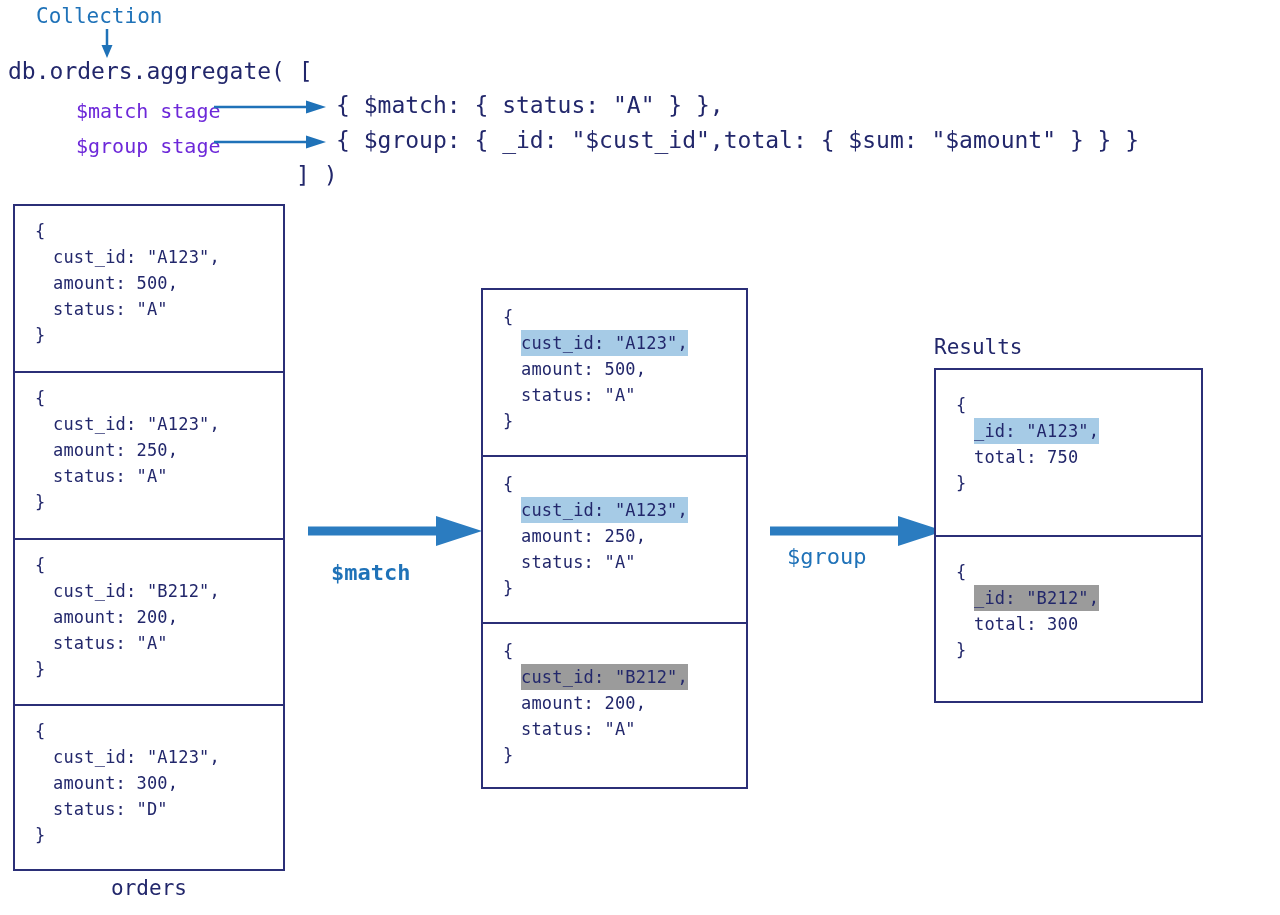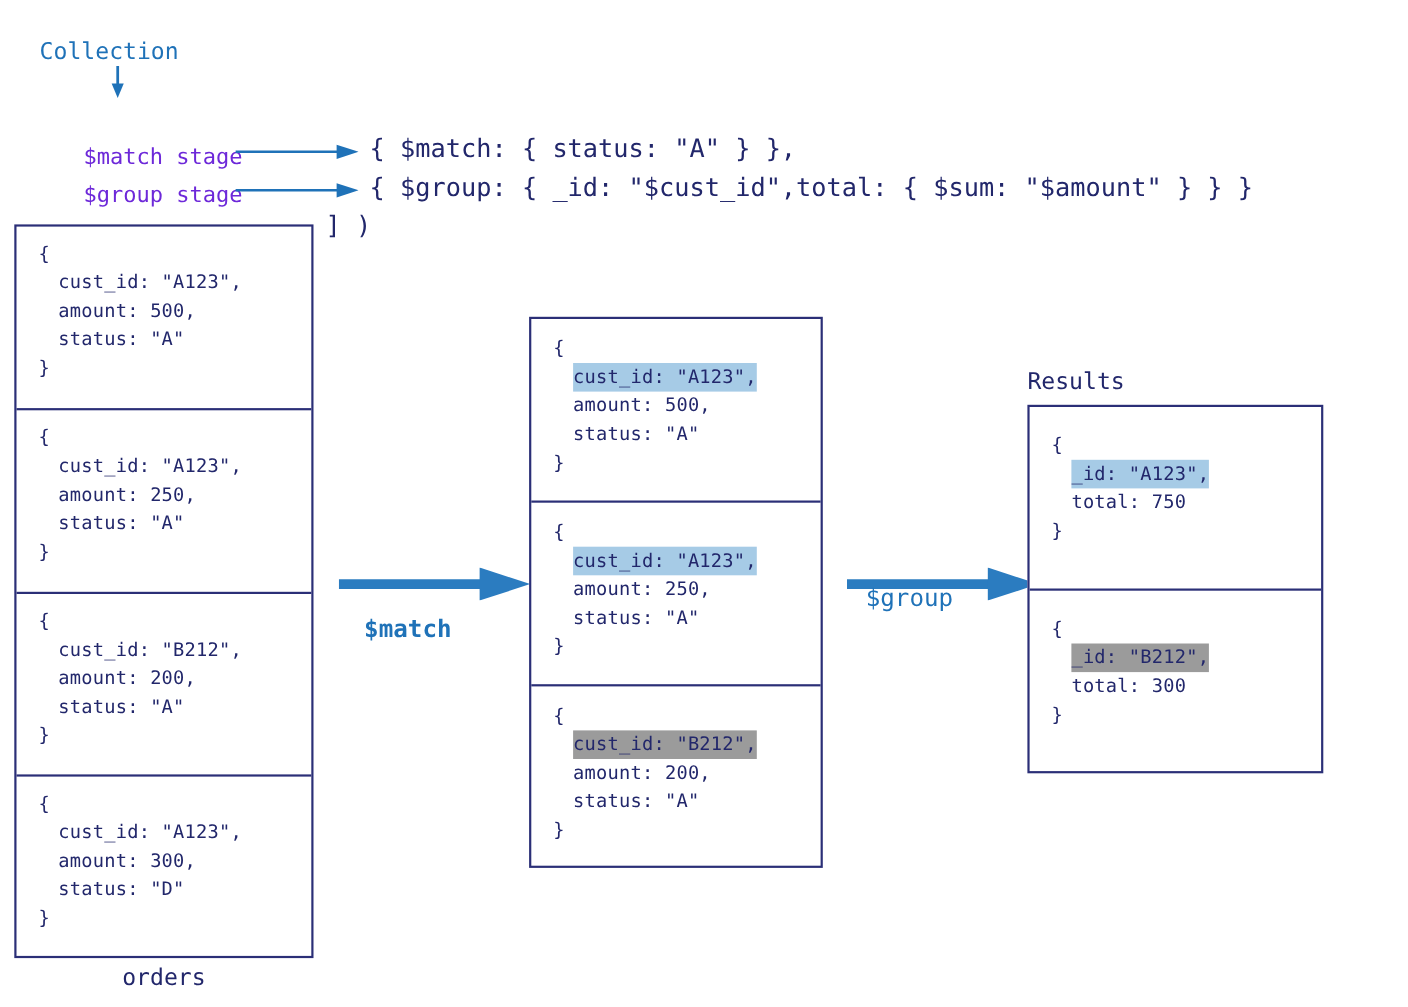--- a/index.html
+++ b/index.html
@@ -13,21 +13,21 @@
     position: relative;
     overflow: hidden;
     font-family: "DejaVu Sans Mono", monospace;
     color: #1f2a6e;
   }
 
   
   #code-area {
     position: absolute;
     left: 0; top: 0;
-    width: 1040px; height: 200px; margin-top: 31px;
+    width: 1040px; height: 200px;
   }
   .collection-label {
     position: absolute;
     left: 36px; top: 4px;
     font-size: 21px;
     color: #1f72b8;
     letter-spacing: 0px;
     white-space: pre;
   }
   .collection-arrow {
@@ -135,34 +135,35 @@
   }
   #match-arrow  { left: 308px; top: 516px; }
   #group-arrow  { left: 770px; top: 516px; }
   .pipe-arrow-label {
     position: absolute;
     font-size: 22px;
     color: #1f72b8;
     white-space: pre;
   }
   #match-arrow-label { left: 331px; top: 560px; font-weight: bold; }
-  #group-arrow-label { left: 787px; top: 532px; }
+  #group-arrow-label { left: 787px; top: 544px; }
 </style>
 </head>
 <body>
 
 <div id="code-area">
 
   <div class="collection-label">Collection</div>
 
   <svg class="collection-arrow" viewBox="0 0 14 29">
     <line x1="7" y1="0" x2="7" y2="18" stroke="#1f72b8" stroke-width="2.5"></line>
     <polygon points="7,29 1.5,16 12.5,16" fill="#1f72b8"></polygon>
   </svg>
 
+  <div class="code-line" id="code-l1">db.orders.aggregate( [</div>
   <div class="code-line" id="code-l2">{ $match: { status: "A" } },</div>
   <div class="code-line" id="code-l3">{ $group: { _id: "$cust_id",total: { $sum: "$amount" } } }</div>
   <div class="code-line" id="code-l4">] )</div>
 
   <div class="stage-label" id="match-stage-label">$match stage</div>
   <svg class="stage-arrow" id="match-stage-arrow" viewBox="0 0 112 14">
     <line x1="0" y1="7" x2="94" y2="7" stroke="#1f72b8" stroke-width="2.4"></line>
     <polygon points="112,7 92,0.5 92,13.5" fill="#1f72b8"></polygon>
   </svg>
 

